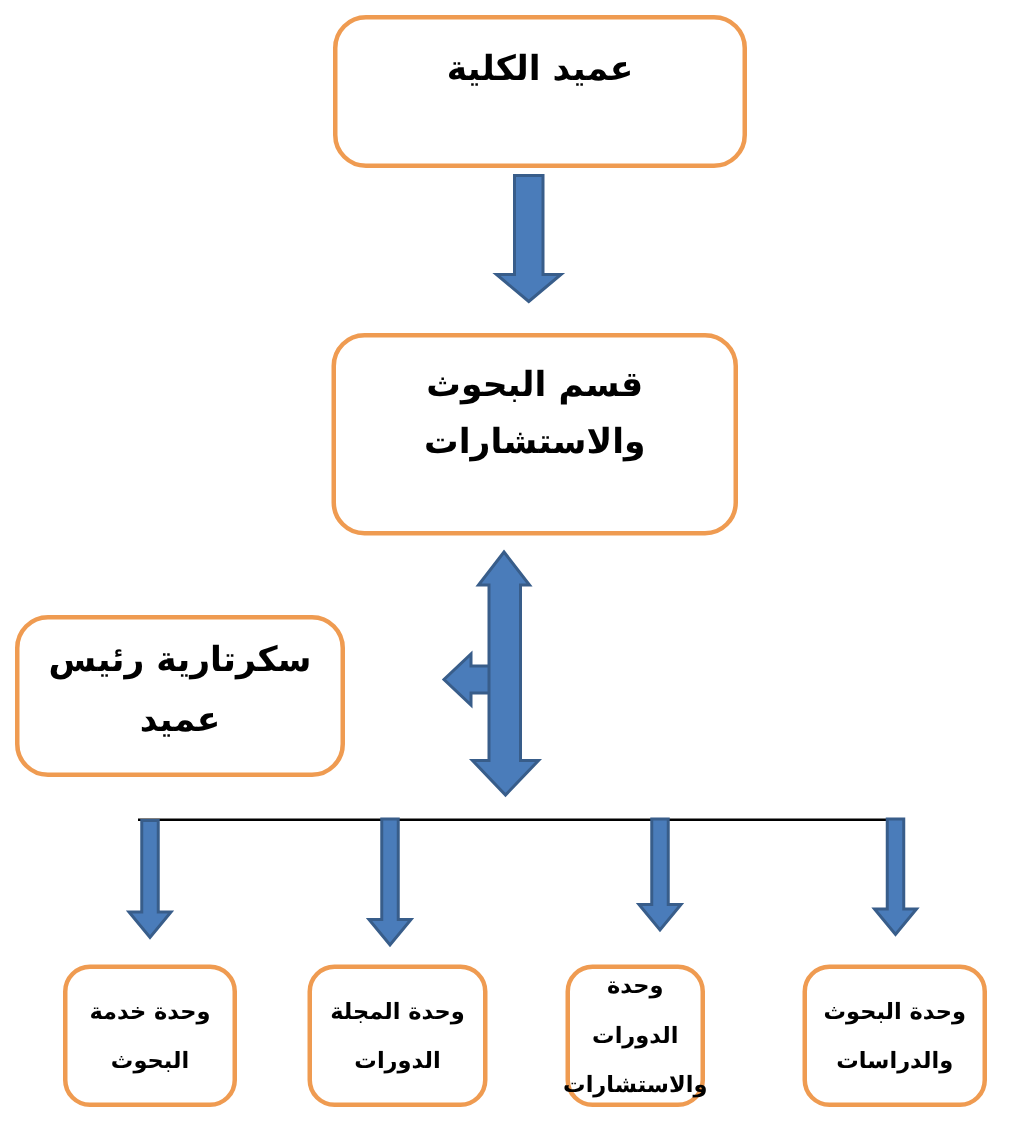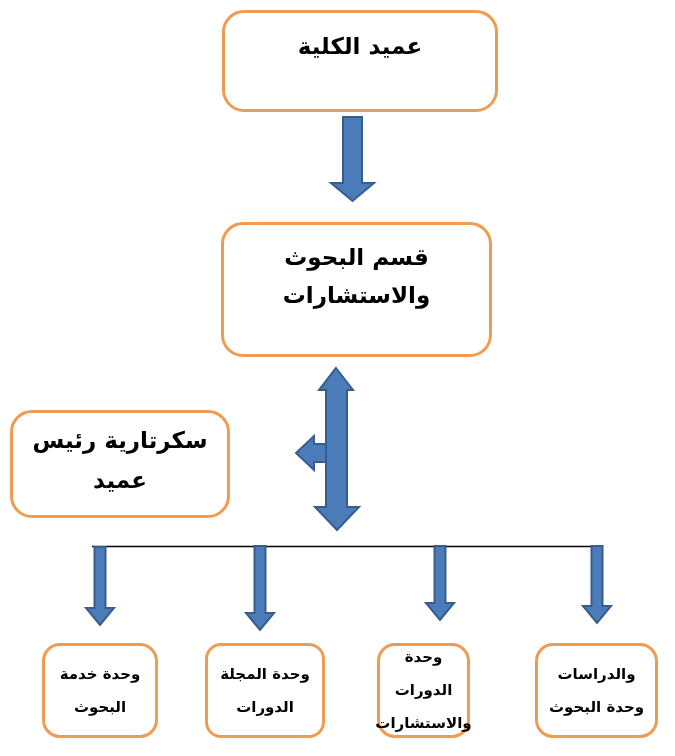--- a/index.html
+++ b/index.html
@@ -55,21 +55,21 @@
     top: 643px; height: 95px;
     border-radius: 18px;
     font-size: 15px;
     display: flex;
     flex-direction: column;
     justify-content: center;
     align-items: center;
     line-height: 33px;
   }
   .node-unit-1 { left: 42px;  width: 116px; }
-  .node-unit-2 { left: 205px; width: 120px; border-radius: 16px; }
+  .node-unit-2 { left: 205px; width: 120px; }
   .node-unit-3 { left: 377px; width: 93px; }
   .node-unit-4 { left: 535px; width: 123px; }
   .block-arrow {
     fill: #4A7CBA;
     stroke: #385D8A;
     stroke-width: 2;
   }
   .bus-line {
     stroke: #000000;
     stroke-width: 1.6;
@@ -117,17 +117,17 @@
   </div>
   <div class="node node-unit node-unit-2" lang="ar">
     <span class="line">وحدة المجلة</span>
     <span class="line">الدورات</span>
   </div>
   <div class="node node-unit node-unit-3" lang="ar">
     <span class="line">وحدة الدورات</span>
     <span class="line">والاستشارات</span>
   </div>
   <div class="node node-unit node-unit-4" lang="ar">
+    <span class="line">وحدة البحوث</span>
     <span class="line">والدراسات</span>
-    <span class="line">وحدة البحوث</span>
   </div>
 
 </div>
 
 </body></html>

